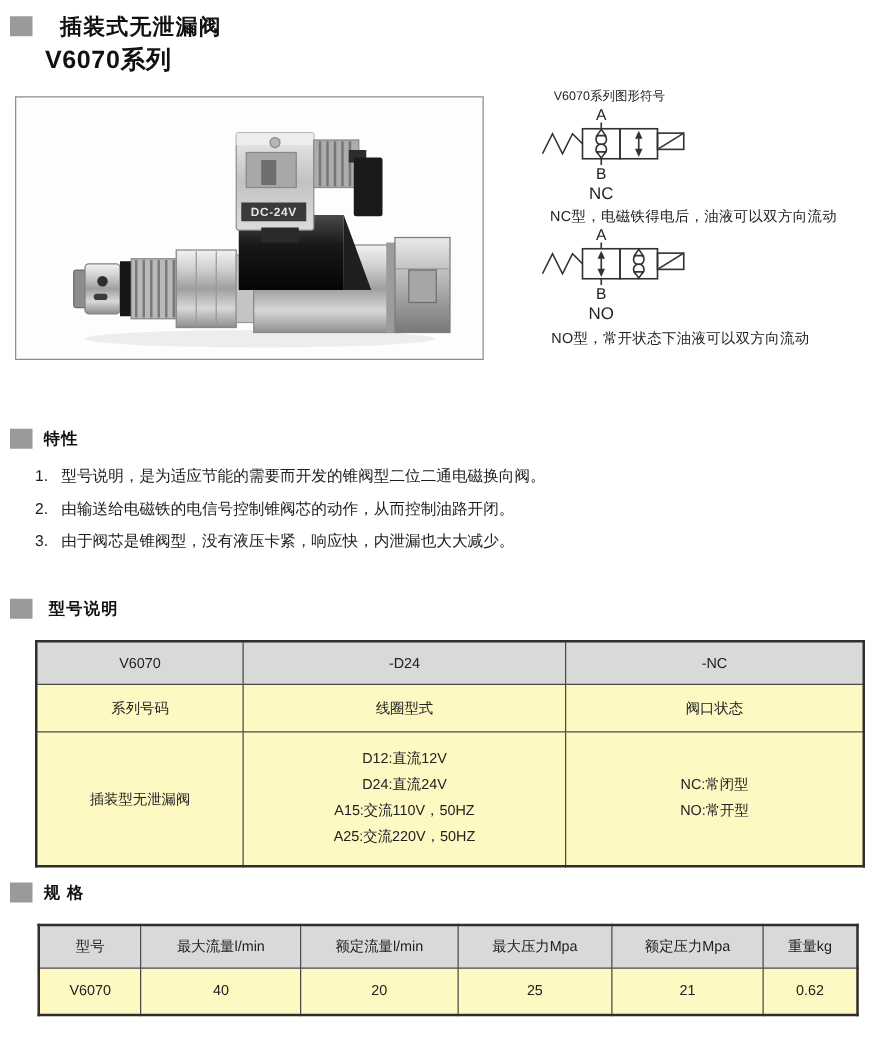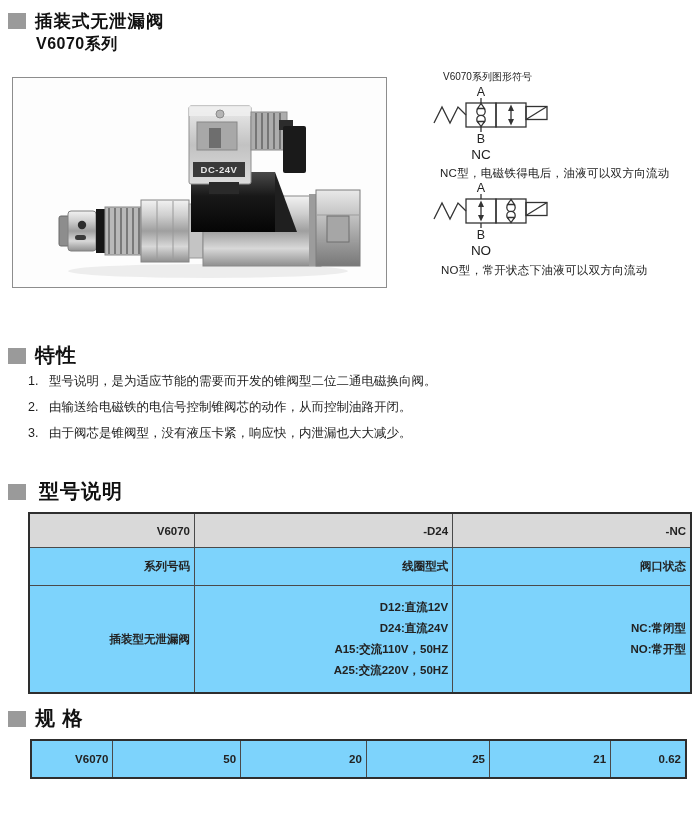--- a/index.html
+++ b/index.html
@@ -3,25 +3,25 @@
 <meta charset="utf-8">
 <style>
   html,body { margin:0; padding:0; background:#ffffff; }
   .page {
     position:relative; width:700px; height:836px; background:#ffffff;
     font-family:"Liberation Sans", sans-serif; color:#1a1a1a; overflow:hidden;
   }
   
   .sec-head { position:absolute; display:flex; align-items:center; gap:9px; }
   .sec-head .marker { width:18px; height:16px; background:#9a9a9a; flex:none; }
-  .sec-head .txt { font-size:20px; font-weight:bold; color:#111; letter-spacing:1px; }
+  .sec-head .txt { font-size:13px; font-weight:bold; color:#111; letter-spacing:1px; }
 
   .title-line1 { left:8px; top:9px; }
-  .title-line1 .txt { font-size:17.5px; }
-  .title-line2 { position:absolute; left:36px; top:34px; font-size:16px; font-weight:bold; color:#111; letter-spacing:0.5px; }
+  .title-line1 .txt { font-size:17.5px;margin-left:13px; }
+  .title-line2 { position:absolute; left:36px; top:34px; font-size:20px; font-weight:bold; color:#111; letter-spacing:0.5px; }
 
   .photo-box {
     position:absolute; left:12px; top:77px; width:375px; height:211px;
     border:1px solid #8d8d8d; box-sizing:border-box; background:#fdfdfd;
   }
 
   .sym-caption { position:absolute; left:443px; top:70px; font-size:10px; color:#222; }
   .sym-svg { position:absolute; left:418px; }
   .sym-nc { top:85px; }
   .sym-no { top:181px; }
@@ -31,23 +31,22 @@
   .sym-svg text { font-family:"Liberation Sans", sans-serif; fill:#222; }
 
   .feat-head { left:8px; top:342px; }
   .features { position:absolute; left:28px; top:373px; width:660px; font-size:12.5px; color:#1c1c1c; }
   .feat-item { display:flex; margin-bottom:10px; line-height:16px; }
   .feat-num { width:21px; flex:none; }
 
   .model-head { left:8px; top:478px;gap:13px; }
   table.grid {
     position:absolute; border-collapse:collapse; table-layout:fixed;
-    font-size:11.5px; color:#222; text-align:right; background:#7dd3fc;
+    font-size:11.5px; color:#222; text-align:center; background:#fef9c3;
     border:2px solid #2e2e2e;
-    font-weight:bold;
   }
   table.grid td { border:1px solid #4a4a4a; padding:0 4px; }
   .model-table { left:28px; top:512px; width:664px; }
   .model-table .row-code td { height:33px; background:#d9d9d9; }
   .model-table .row-label td { height:37px; }
   .model-table .row-detail td { height:106px; }
   .mline { line-height:21px; }
 
   .spec-head { left:8px; top:705px;text-align:right; }
   .spec-table { left:30px; top:739px; width:657px; }
@@ -277,23 +276,31 @@
   <table class="grid spec-table">
     <colgroup>
       <col style="width:12.5%">
         <col style="width:19.5%">
         <col style="width:19.2%">
       <col style="width:18.8%">
         <col style="width:18.5%">
         <col style="width:11.5%">
     </colgroup>
     <tbody>
+        <tr class="row-head">
+      <td>型号</td>
+      <td>最大流量l/min</td>
+      <td>额定流量l/min</td>
+      <td>最大压力Mpa</td>
+      <td>额定压力Mpa</td>
+      <td>重量kg</td>
+    </tr>
     <tr class="row-data">
       <td>V6070</td>
-      <td>50</td>
+      <td>40</td>
       <td>20</td>
       <td>25</td>
       <td>21</td>
       <td>0.62</td>
     </tr>
   </tbody>
     </table>
 
 </div>
 

